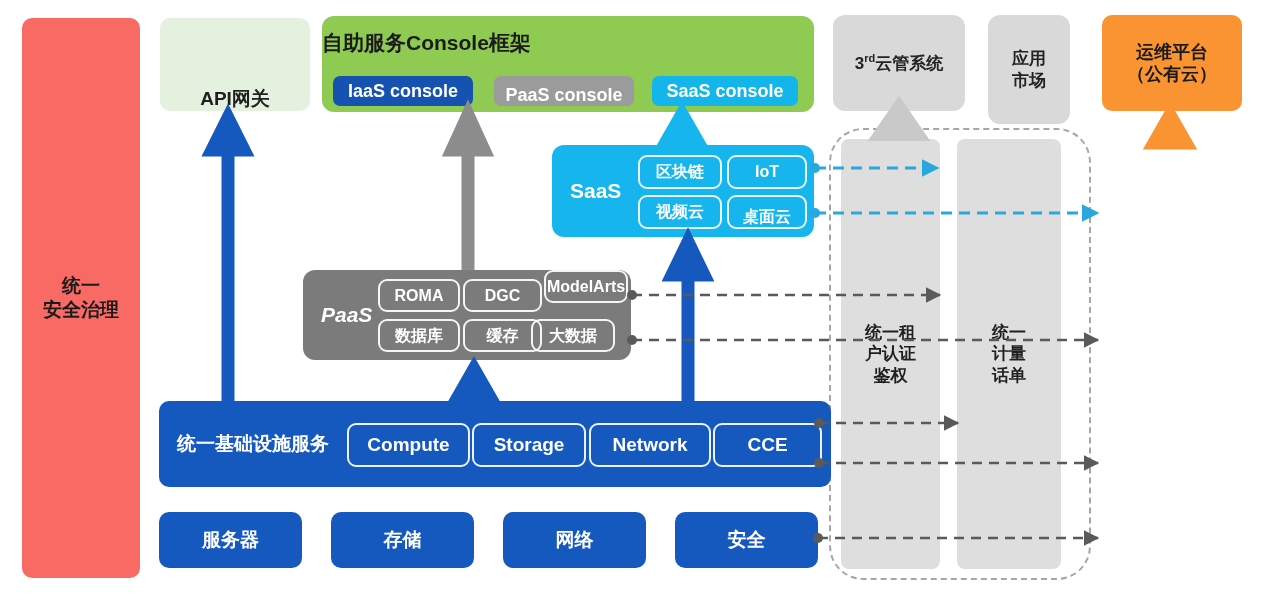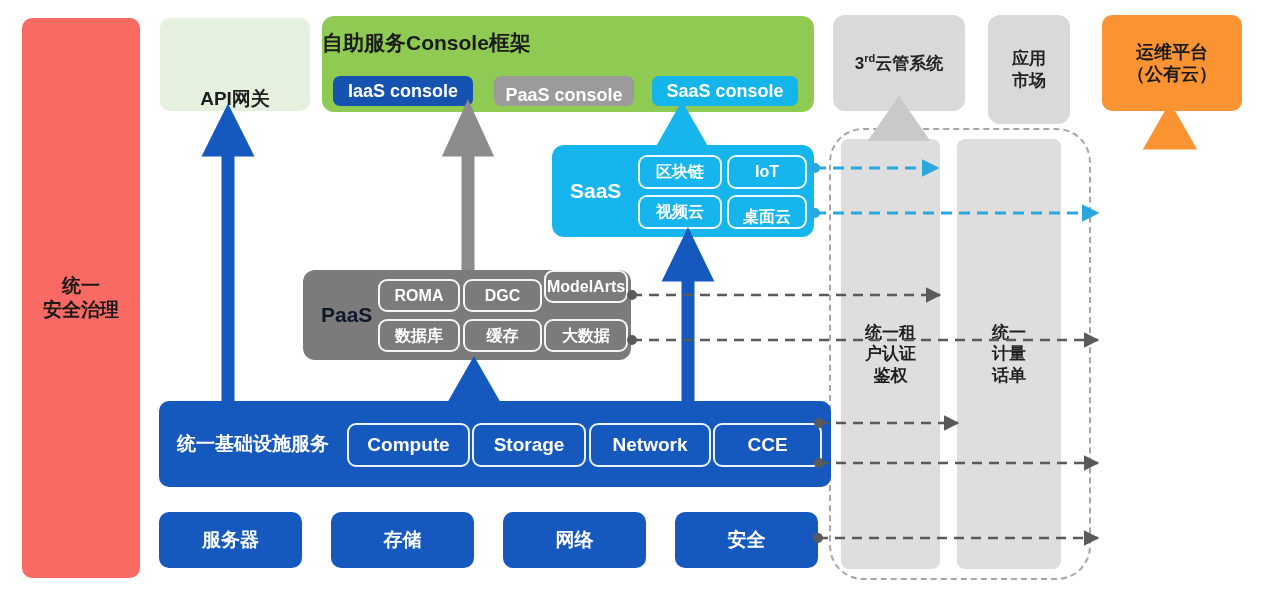--- a/index.html
+++ b/index.html
@@ -26,21 +26,21 @@
   
   .orange{background:#fa9331;color:#1a1a1a;font-size:18px;font-weight:700;border-radius:6px;}
 
   
   .saas-box{background:#16b5ed;border-radius:12px;}
   .saas-label{position:absolute;left:18px;top:50%;transform:translateY(-50%);color:#fff;font-size:21px;font-weight:700;}
   .subchip{position:absolute;border:2px solid rgba(255,255,255,.92);border-radius:9px;display:flex;align-items:center;justify-content:center;color:#fff;font-size:16px;font-weight:700;}
 
   
   .paas-box{background:#7b7b7b;border-radius:12px;}
-  .paas-label{position:absolute;left:18px;top:50%;transform:translateY(-50%);color:#0f172a;font-size:21px;font-weight:700;}
+  .paas-label{position:absolute;left:18px;top:50%;transform:translateY(-50%);color:#ffffff;font-size:21px;font-weight:700;font-style:italic;}
 
   
   .infra{background:#1559bf;border-radius:10px;}
   .infra-label{position:absolute;left:18px;top:50%;transform:translateY(-50%);color:#fff;font-size:19px;font-weight:700;}
 
   
   .bluebox{background:#1559bf;color:#fff;font-size:19px;font-weight:700;border-radius:10px;}
 
   
   .gcol{background:#dedede;border-radius:8px;color:#1f1f1f;font-size:17px;font-weight:700;}
@@ -131,21 +131,21 @@
     </div>
     <div class="subchip" style="left:241px;top:0;width:80px;height:29px;font-size:16px;">
       <span>ModelArts</span>
     </div>
     <div class="subchip" style="left:75px;top:49px;width:78px;height:29px;">
       <span>数据库</span>
     </div>
     <div class="subchip" style="left:160px;top:49px;width:75px;height:29px;">
       <span>缓存</span>
     </div>
-    <div class="subchip" style="left:241px;top:49px;width:80px;height:29px;font-family:Liberation Serif, serif;">
+    <div class="subchip" style="left:228px;top:49px;width:80px;height:29px;font-family:Liberation Serif, serif;">
       <span>大数据</span>
     </div>
   </div>
 
   <div class="box infra" style="left:159px;top:401px;width:672px;height:86px;">
     <div class="infra-label">统一基础设施服务</div>
     <div class="subchip" style="left:188px;top:22px;width:119px;height:40px;font-size:19px;">
       <span>Compute</span>
     </div>
     <div class="subchip" style="left:313px;top:22px;width:110px;height:40px;font-size:19px;">

